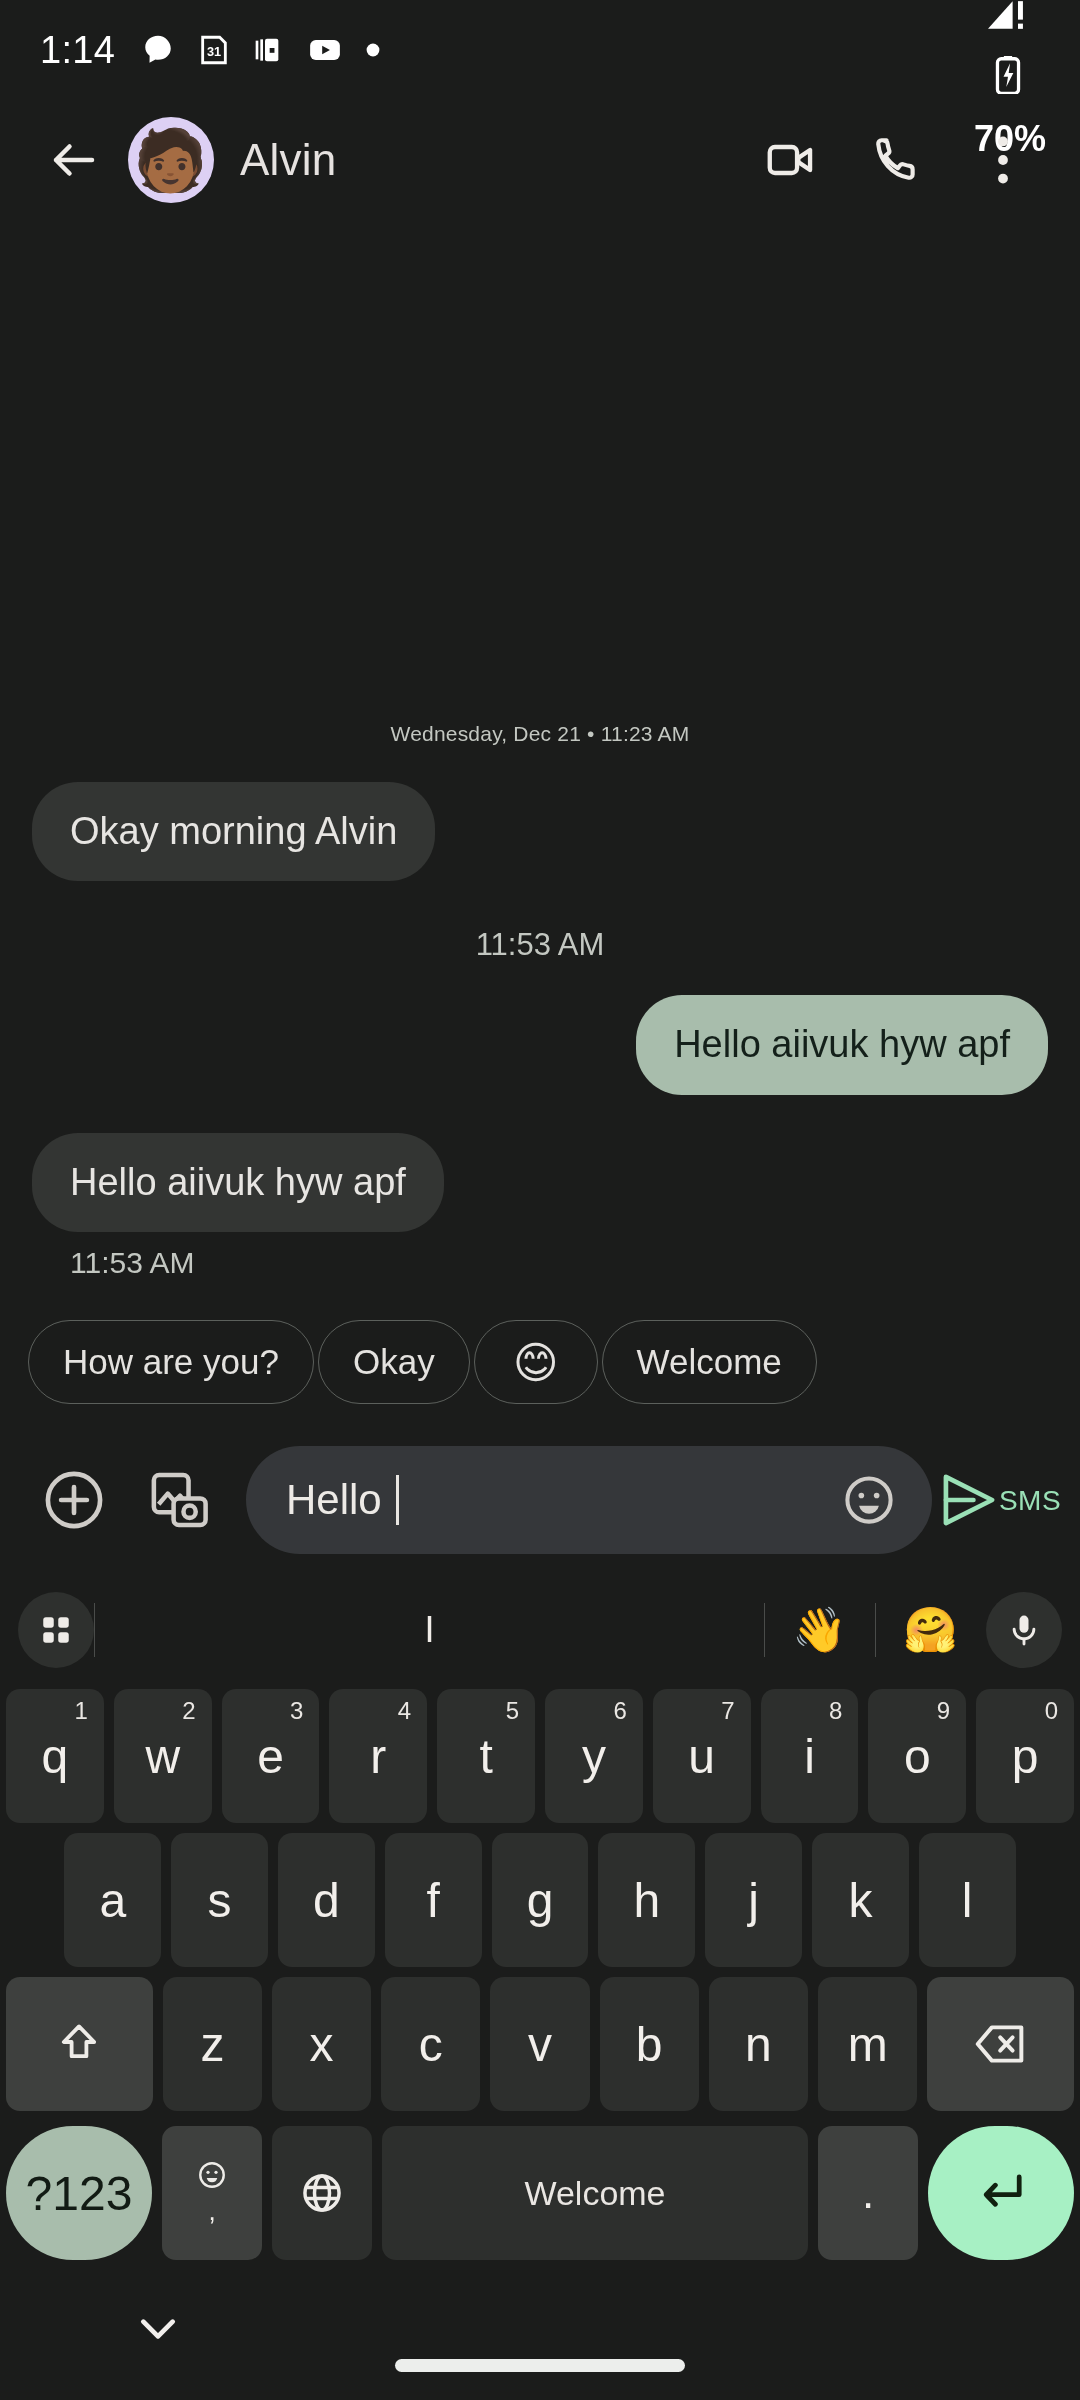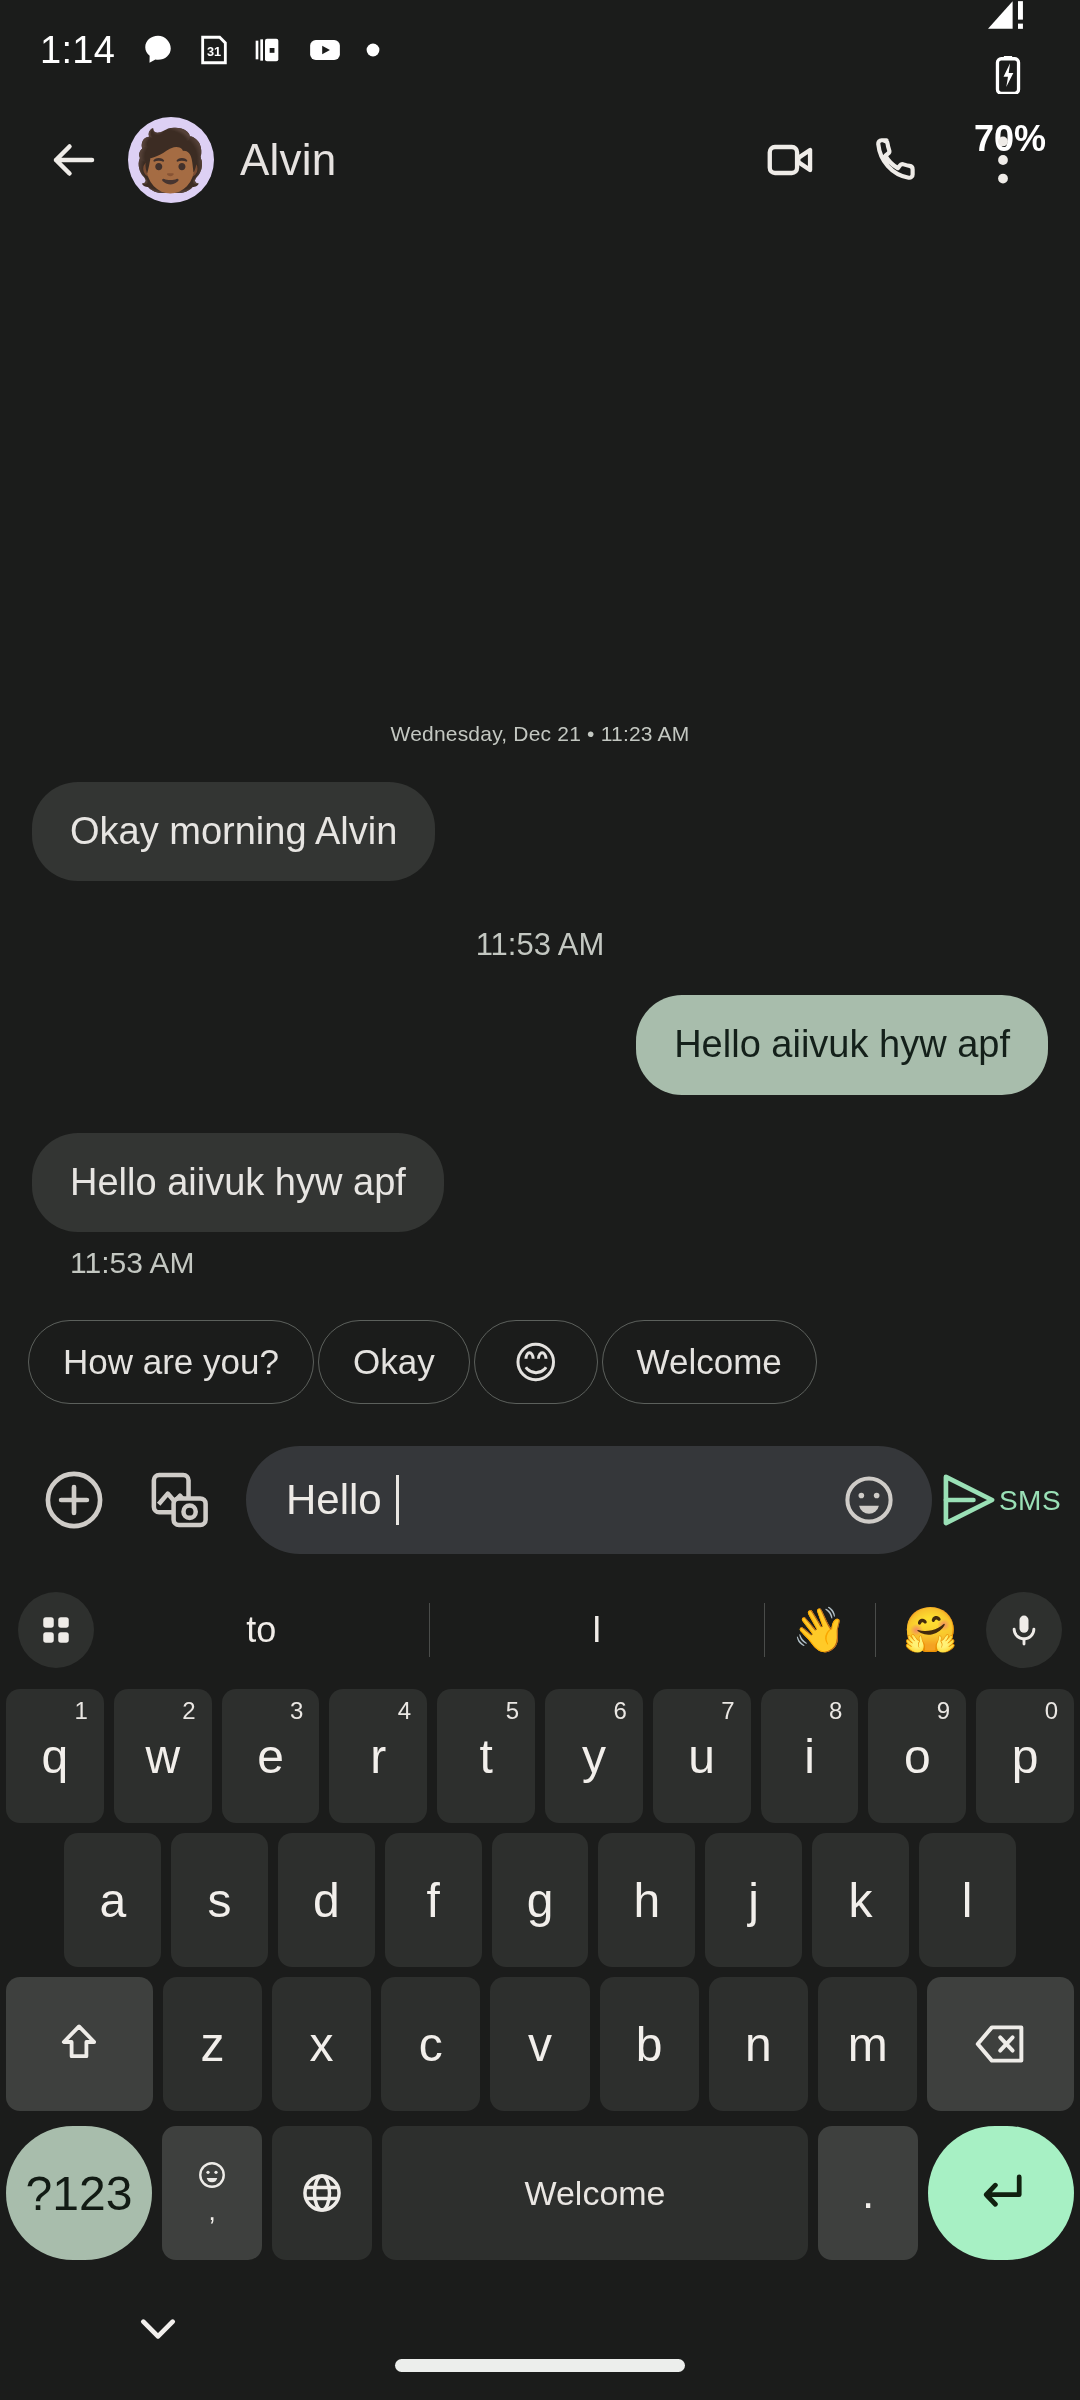--- a/index.html
+++ b/index.html
@@ -378,21 +378,20 @@
       <div class="sg-round">
         <span class="ic">
           <svg width="36" height="36" viewBox="0 0 24 24">
             <rect x="3.5" y="3.5" width="7" height="7" rx="1.8" fill="#efece8"></rect>
             <rect x="13.5" y="3.5" width="7" height="7" rx="1.8" fill="#efece8"></rect>
             <rect x="3.5" y="13.5" width="7" height="7" rx="1.8" fill="#efece8"></rect>
             <rect x="13.5" y="13.5" width="7" height="7" rx="1.8" fill="#efece8"></rect>
           </svg>
         </span>
       </div>
-      <div class="sg-word">to</div>
       <div class="sg-div"></div>
       <div class="sg-word">I</div>
       <div class="sg-div"></div>
       <div class="sg-emoji">👋</div>
       <div class="sg-div"></div>
       <div class="sg-emoji">🤗</div>
       <div class="sg-round">
         <span class="ic">
           <svg width="36" height="36" viewBox="0 0 24 24">
             <rect x="9" y="2.4" width="6" height="11.4" rx="3" fill="#efece8"></rect>

